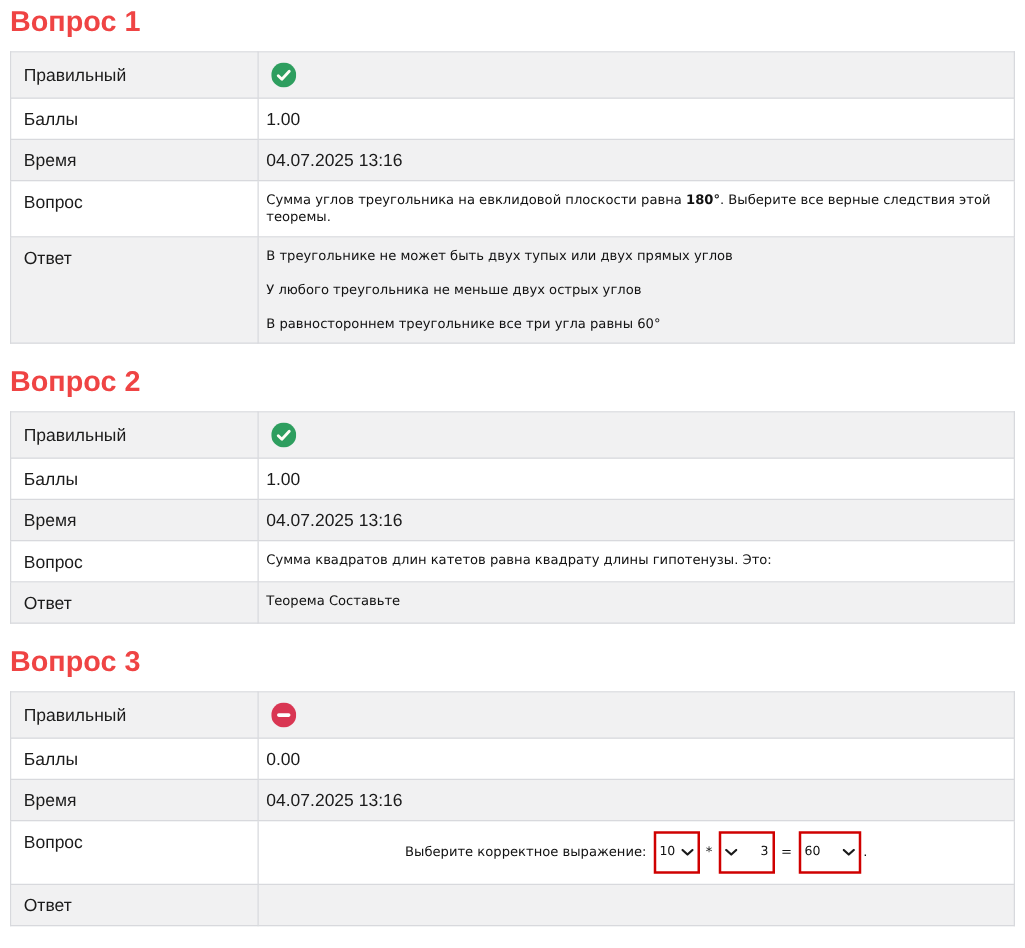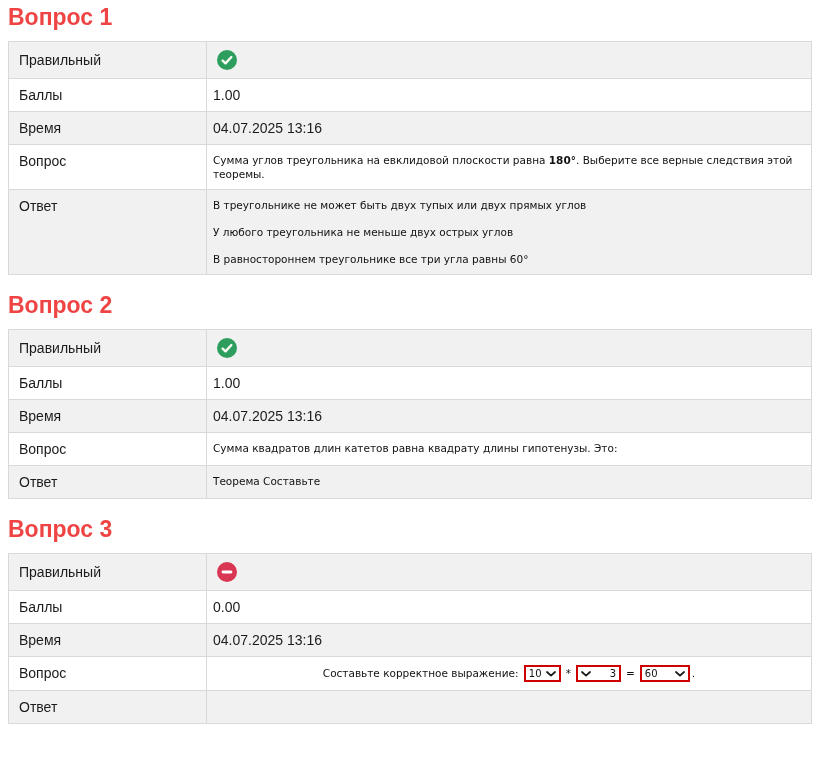--- a/index.html
+++ b/index.html
@@ -39,21 +39,21 @@
   .content{
     font-family:"DejaVu Sans",sans-serif;
     font-size:10.5px;line-height:14px;color:#111;
   }
   .answer-cell p{margin:0 0 13px 0;}
   .answer-cell p:last-child{margin:0;}
   td.center{text-align:center;}
   .q3-expr{white-space:nowrap;}
   .sel{
     display:inline-flex;align-items:center;justify-content:space-between;
-    box-sizing:border-box;height:17px;
+    box-sizing:border-box;height:34px;
     border:2px solid #cf0000;background:#fff;
     padding:0 3px;margin:0 2px;
     vertical-align:middle;
     font-family:"DejaVu Sans",sans-serif;font-size:10px;color:#111;
   }
   .sel1{width:37px;}
   .sel2{width:45px;}
   .sel3{width:50px;}
   .chev{flex:0 0 auto;}
   .op{margin:0 3px;}
@@ -151,21 +151,21 @@
         <td class="label">Баллы</td>
         <td class="value">0.00</td>
       </tr>
       <tr class="gray">
         <td class="label">Время</td>
         <td class="value">04.07.2025 13:16</td>
       </tr>
       <tr>
         <td class="label">Вопрос</td>
         <td class="value content center">
-          <span class="q3-expr"><span>Составьте корректное выражение:</span>
+          <span class="q3-expr"><span>Выберите корректное выражение:</span>
             <span class="sel sel1">
                   <span>10</span>
                   <svg class="chev" width="10" height="6" viewBox="0 0 10 6">
                     <path d="M1 1 L5 4.6 L9 1" stroke="#1b1b1b" stroke-width="1.8" fill="none" stroke-linecap="round" stroke-linejoin="round"></path>
                   </svg>
                 </span><span class="op">*</span><span class="sel sel2">
                   <svg class="chev" width="10" height="6" viewBox="0 0 10 6">
                     <path d="M1 1 L5 4.6 L9 1" stroke="#1b1b1b" stroke-width="1.8" fill="none" stroke-linecap="round" stroke-linejoin="round"></path>
                   </svg>
                   <span>3</span>

